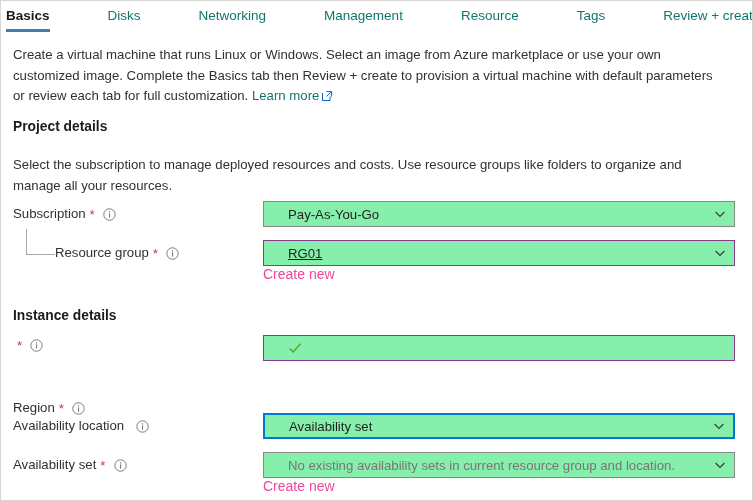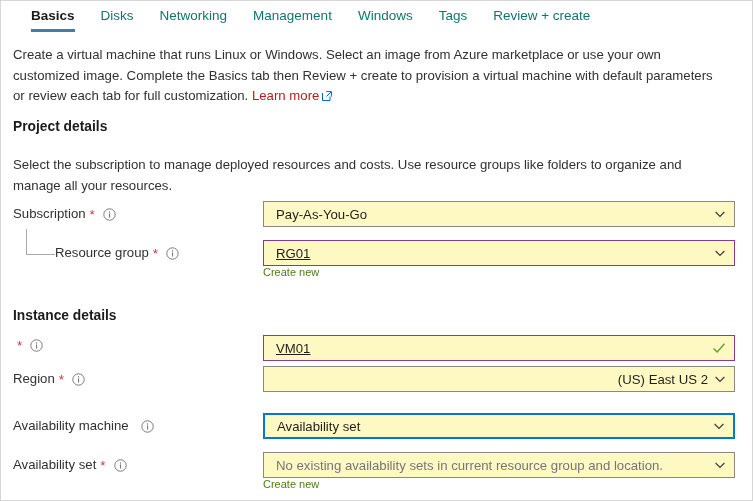--- a/index.html
+++ b/index.html
@@ -26,22 +26,23 @@
 
   
   .tabbar {
     position: absolute;
     left: 0;
     top: 0;
     width: 751px;
     height: 32px;
     display: flex;
     align-items: flex-start;
-    padding-left: 28px;
+    padding-left: 3px;
     box-sizing: border-box;
+    gap: 32px;
   }
   .tab {
     position: relative;
     font-size: 13.5px;
     color: #0f766e;
     padding: 6px 13px 0 13px;
     line-height: 18px;
     cursor: pointer;
     white-space: nowrap;
   }
@@ -61,21 +62,21 @@
   .intro {
     position: absolute;
     left: 12px;
     top: 44px;
     width: 714px;
     font-size: 13.2px;
     line-height: 20.5px;
     color: #323130;
   }
   .link {
-    color: #b91c1c;
+    color: #0f766e;
     text-decoration: none;
     cursor: pointer;
   }
   .ext-icon {
     display: inline-block;
     vertical-align: -1px;
     margin-left: 3px;
   }
 
   
@@ -140,24 +141,24 @@
   }
 
   
   .field {
     position: absolute;
     left: 262px;
     width: 472px;
     height: 26px;
     box-sizing: border-box;
     border: 1px solid #8a8886;
-    background: #fef9c3;
+    background: #86efac;
     display: flex;
     align-items: center;
-    padding: 0 6px 0 12px;
+    padding: 0 6px 0 24px;
     font-size: 13.2px;
     color: #201f1e;
     cursor: pointer;
   }
   .field.valid { border: 1px solid #8c3a8c; text-decoration: underline; }
   .field.focused { border: 2px solid #0078d4; }
   .field .value {
     flex: 1;
     overflow: hidden;
     white-space: nowrap;
@@ -173,22 +174,22 @@
   }
   .check {
     flex: none;
     width: 14px;
     height: 14px;
     margin-right: 2px;
   }
   .create-new {
     position: absolute;
     left: 262px;
-    font-size: 11px;
-    color: #4d7c0f;
+    font-size: 14px;
+    color: #ec4899;
     cursor: pointer;
   }
 </style>
 </head>
 <body>
 
 <div id="page">
 
   <div class="tabbar">
     <div class="tab active">
@@ -198,21 +199,21 @@
     <div class="tab">
       <span>Disks</span>
     </div>
     <div class="tab">
       <span>Networking</span>
     </div>
     <div class="tab">
       <span>Management</span>
     </div>
     <div class="tab">
-      <span>Windows</span>
+      <span>Resource</span>
     </div>
     <div class="tab">
       <span>Tags</span>
     </div>
     <div class="tab">
       <span>Review + create</span>
     </div>
   </div>
 
   <div class="intro"><span>Create a virtual machine that runs Linux or Windows. Select an image from Azure marketplace or use your own customized image. Complete the Basics tab then Review + create to provision a virtual machine with default parameters or review each tab for full customization. </span><span class="link"><span>Learn more</span><span class="ext-icon"><svg width="10" height="10" viewBox="0 0 10 10">
@@ -268,48 +269,41 @@
   <div class="row" style="top:334px;">
     <div class="row-label">
       <span class="req">*</span>
       <span class="info-icon"><svg width="13" height="13" viewBox="0 0 13 13">
             <circle cx="6.5" cy="6.5" r="5.7" fill="none" stroke="#7a7a7a" stroke-width="1"></circle>
             <rect x="6" y="5.4" width="1.1" height="4.2" fill="#7a7a7a"></rect>
             <rect x="6" y="3.3" width="1.1" height="1.3" fill="#7a7a7a"></rect>
           </svg></span>
     </div>
     <div class="field valid">
-      <span class="value">VM01</span>
       <span class="check"><svg width="14" height="14" viewBox="0 0 14 14">
             <path d="M1.5 7.4 L5.2 11 L12.5 2.8" fill="none" stroke="#5ea226" stroke-width="1.4"></path>
           </svg></span>
     </div>
   </div>
 
-  <div class="row" style="top:365px;text-align:right;">
+  <div class="row" style="top:394px;">
     <div class="row-label">
       <span>Region</span>
       <span class="req">*</span>
       <span class="info-icon"><svg width="13" height="13" viewBox="0 0 13 13">
             <circle cx="6.5" cy="6.5" r="5.7" fill="none" stroke="#7a7a7a" stroke-width="1"></circle>
             <rect x="6" y="5.4" width="1.1" height="4.2" fill="#7a7a7a"></rect>
             <rect x="6" y="3.3" width="1.1" height="1.3" fill="#7a7a7a"></rect>
           </svg></span>
     </div>
-    <div class="field">
-      <span class="value">(US) East US 2</span>
-      <span class="chev"><svg width="12" height="12" viewBox="0 0 12 12">
-            <path d="M1.6 4 L6 8.4 L10.4 4" fill="none" stroke="#3b3b3b" stroke-width="1.2"></path>
-          </svg></span>
-    </div>
   </div>
 
   <div class="row" style="top:412px;">
     <div class="row-label">
-      <span>Availability machine</span>
+      <span>Availability location</span>
       <span class="req"></span>
       <span class="info-icon"><svg width="13" height="13" viewBox="0 0 13 13">
             <circle cx="6.5" cy="6.5" r="5.7" fill="none" stroke="#7a7a7a" stroke-width="1"></circle>
             <rect x="6" y="5.4" width="1.1" height="4.2" fill="#7a7a7a"></rect>
             <rect x="6" y="3.3" width="1.1" height="1.3" fill="#7a7a7a"></rect>
           </svg></span>
     </div>
     <div class="field focused">
       <span class="value">Availability set</span>
       <span class="chev"><svg width="12" height="12" viewBox="0 0 12 12">

